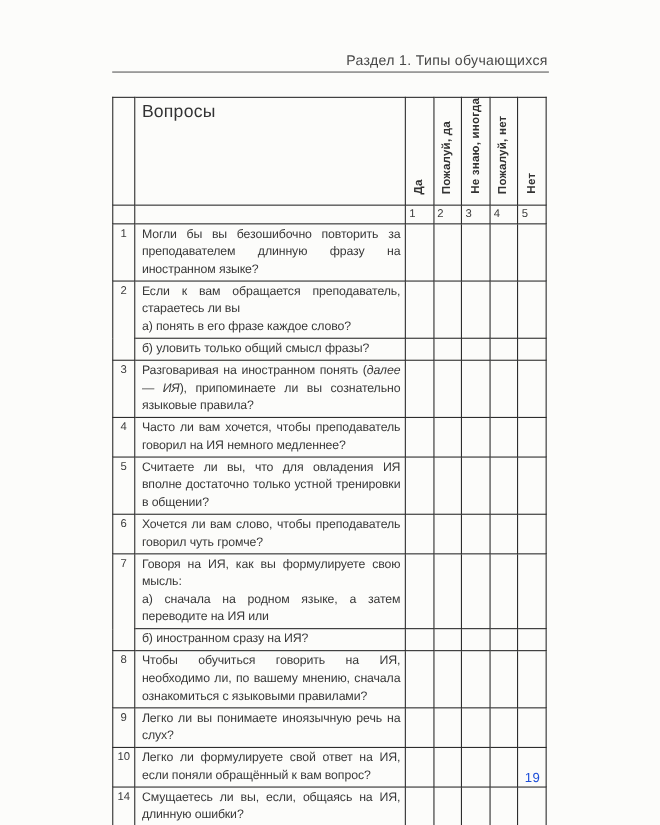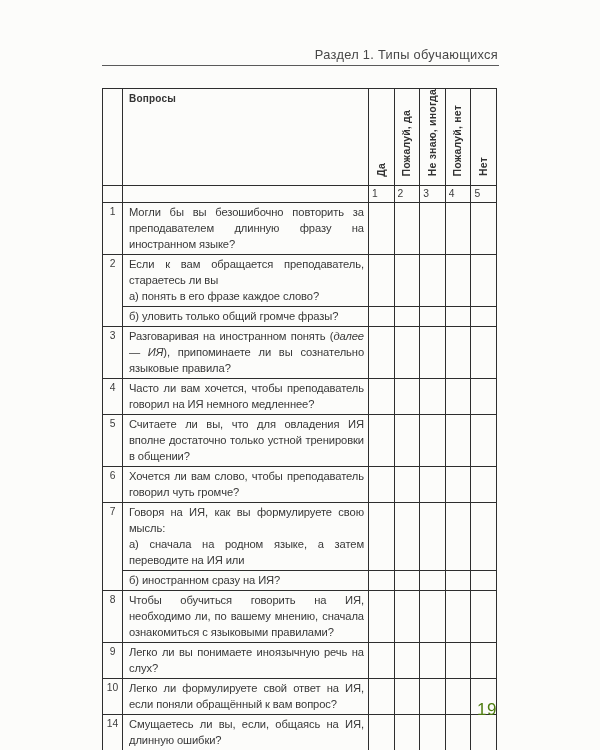--- a/index.html
+++ b/index.html
@@ -35,21 +35,21 @@
     padding:0;
     vertical-align:top;
     empty-cells:show;
   }
   col.c-num{width:20px;}
   col.c-q{width:246px;}
   col.c-a{width:25.6px;}
 
   tr.head-row{height:91px;}
   td.q-head{
-    font-weight:bold;font-size:10px;letter-spacing:.2px;
+    font-weight:normal;font-size:16px;letter-spacing:.2px;
     padding:4px 5px 0 6px;color:#333;
   }
   td.a-head{vertical-align:bottom;text-align:center;padding-bottom:5px;}
   .vert{
     display:inline-block;
     writing-mode:vertical-rl;
     transform:rotate(180deg);
     white-space:nowrap;
     font-weight:bold;font-size:10.5px;letter-spacing:.2px;color:#333;
     line-height:1.1;
@@ -70,21 +70,21 @@
     text-align:justify;
     white-space:pre-line;
     padding:1px 4px 2px 6px;
     color:#383838;
   }
   td.ans{background:transparent;}
   .it{font-style:italic;}
 
   .page-number{
     position:absolute;top:700px;left:477px;
-    font-size:17px;color:#4d7c0f;letter-spacing:.5px;
+    font-size:12px;color:#1d4ed8;letter-spacing:.5px;
   }
 </style>
 </head>
 <body>
 
 <div class="page">
 
   <div class="running-head">Раздел 1. Типы обучающихся</div>
 
   <div class="head-rule"></div>
@@ -133,21 +133,21 @@
           <td class="num" rowspan="2">2</td>
           <td class="q"><span>Если к вам обращается преподаватель, стараетесь ли вы
 а) понять в его фразе каждое слово?</span></td>
           <td class="ans"></td>
           <td class="ans"></td>
           <td class="ans"></td>
           <td class="ans"></td>
           <td class="ans"></td>
         </tr>
         <tr>
-          <td class="q"><span>б) уловить только общий громче фразы?</span></td>
+          <td class="q"><span>б) уловить только общий смысл фразы?</span></td>
           <td class="ans"></td>
           <td class="ans"></td>
           <td class="ans"></td>
           <td class="ans"></td>
           <td class="ans"></td>
         </tr>
         <tr>
           <td class="num" rowspan="1">3</td>
           <td class="q"><span>Разговаривая на иностранном понять (</span><span class="it">далее — ИЯ</span><span>), припоминаете ли вы сознательно языковые правила?</span></td>
           <td class="ans"></td>

